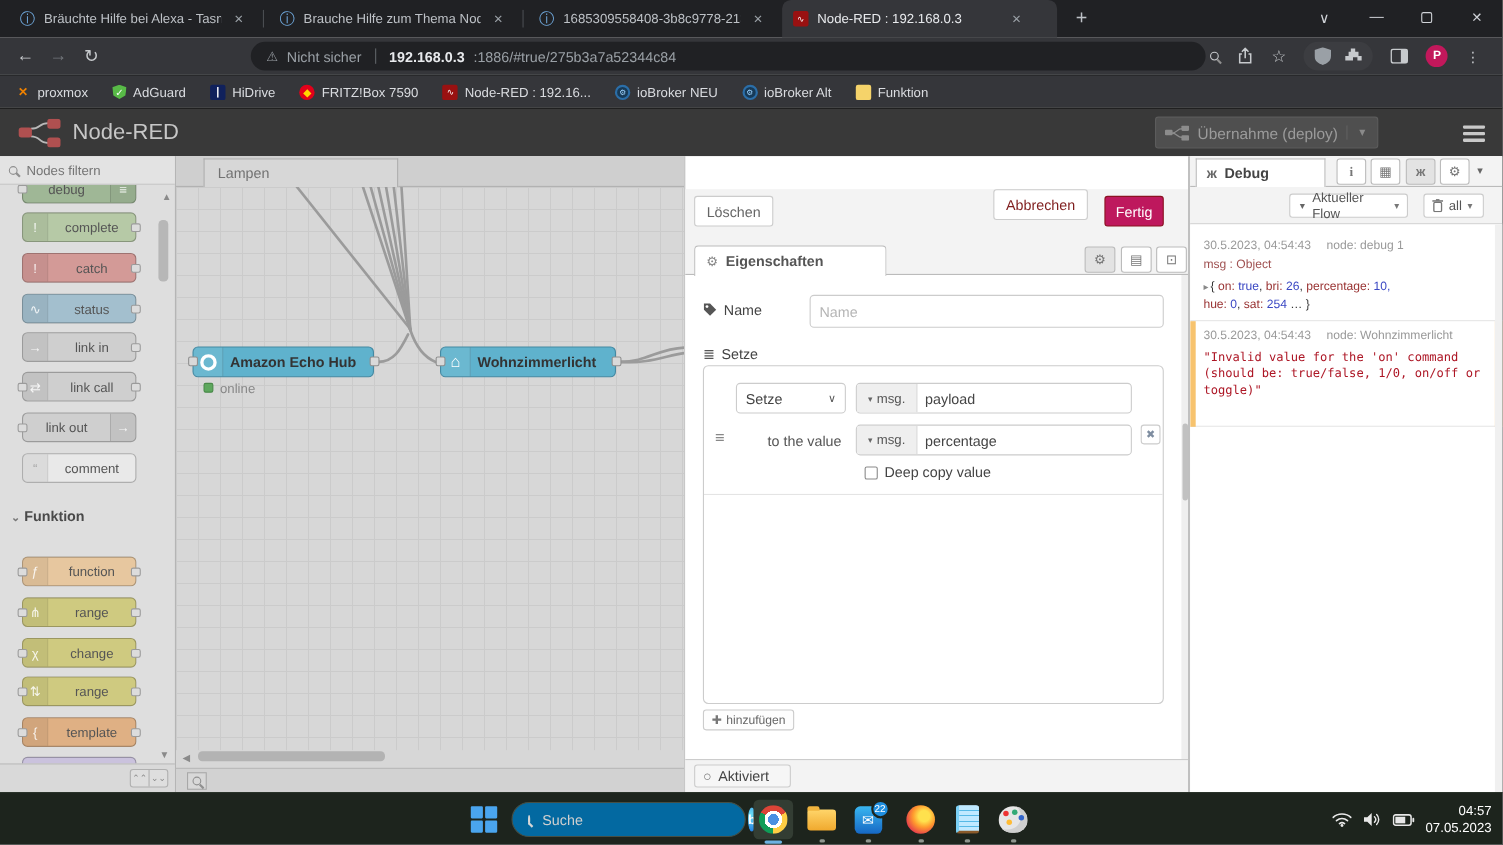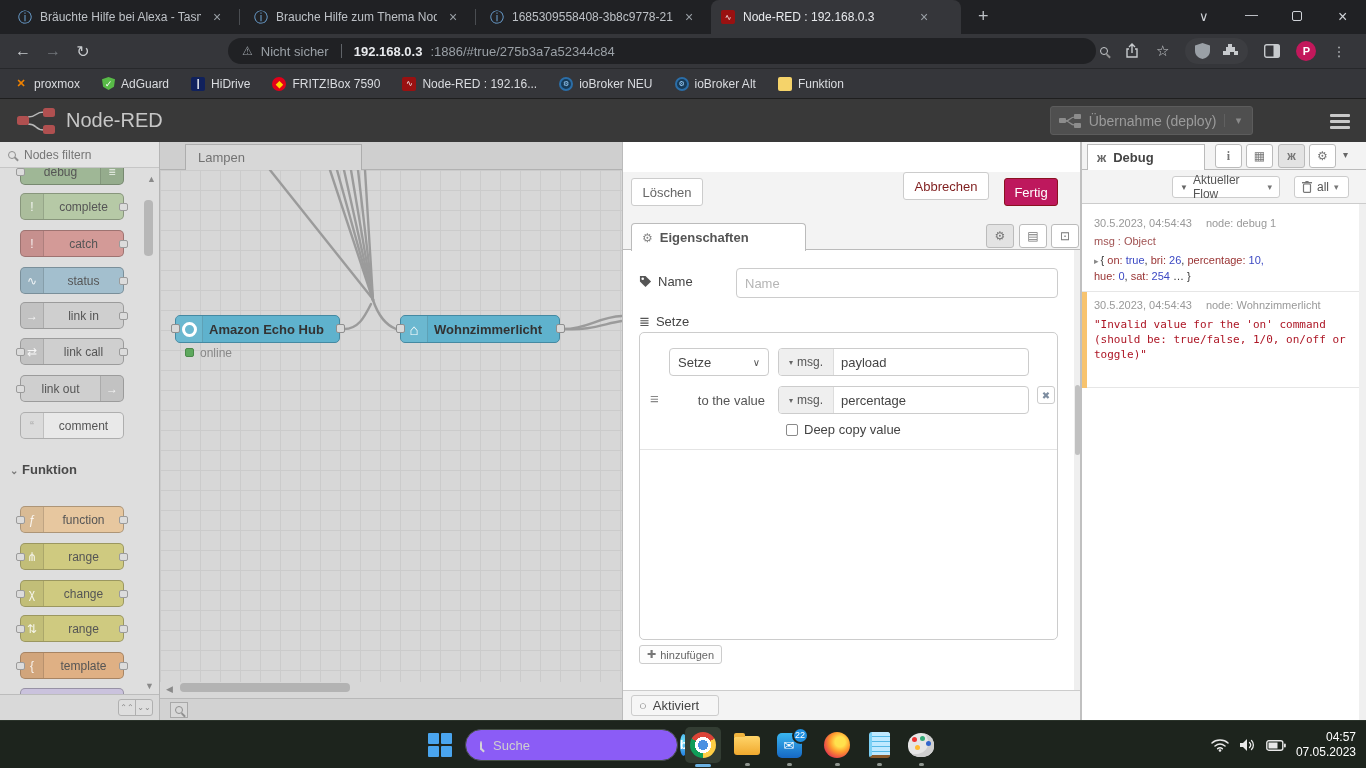--- a/index.html
+++ b/index.html
@@ -145,21 +145,21 @@
   .dbgscroll{position:absolute;left:277px;top:62px;width:7px;height:516px;background:#f0f0f0;}
 
   
   .taskbar{left:0;top:720px;width:1366px;height:48px;background:#1d241d;border-top:1px solid #2a332a;}
   .tbi{position:absolute;top:6px;width:36px;height:36px;display:flex;align-items:center;justify-content:center;border-radius:5px;}
   .tbi.active{background:#333d33;}
   .chromeunder{position:absolute;left:10px;bottom:-4px;width:16px;height:3px;background:#6cb2e2;border-radius:2px;}
   .rundot{position:absolute;top:42px;width:5px;height:3px;background:#8f968f;border-radius:2px;}
   .winlogo{display:grid;grid-template-columns:11px 11px;grid-template-rows:11px 11px;gap:2px;}
   .winlogo i{background:#4aa5ee;border-radius:1px;}
-  .searchpill{position:absolute;left:465px;top:8px;width:213px;height:32px;background:#8b5cf6;border:1px solid #454f45;border-radius:16px;display:flex;align-items:center;gap:9px;padding:0 6px 0 14px;color:#dcdcdc;font-size:13px;}
+  .searchpill{position:absolute;left:465px;top:8px;width:213px;height:32px;background:#0369a1;border:1px solid #454f45;border-radius:16px;display:flex;align-items:center;gap:9px;padding:0 6px 0 14px;color:#dcdcdc;font-size:13px;}
   .searchpill input{background:transparent;border:none;outline:none;color:#dcdcdc;font-size:13px;flex:1;}
   .searchpill input::placeholder{color:#cfcfcf;}
   .bing{width:22px;height:22px;border-radius:50%;background:radial-gradient(circle at 35% 30%,#6ee0f7,#1f7ae0);color:#fff;font-size:12px;font-weight:bold;display:flex;align-items:center;justify-content:center;}
   .magw{position:relative;width:9px;height:9px;border:1.6px solid #d6d6d6;border-radius:50%;}
   .magw::after{content:"";position:absolute;width:5px;height:1.6px;background:#d6d6d6;transform:rotate(45deg);right:-4px;bottom:-2px;}
   .chromeic{width:26px;height:26px;border-radius:50%;background:
      radial-gradient(circle,#4a90e2 0 5px,#fff 5px 8px,transparent 8px),
      conic-gradient(from 300deg,#db4437 0 120deg,#ffce44 120deg 240deg,#0f9d58 240deg 360deg);}
   .folderic{position:relative;width:26px;height:19px;background:linear-gradient(#ffd56a,#f0a92e);border-radius:2px 3px 3px 3px;}
   .folderic::before{content:"";position:absolute;left:0;top:-3px;width:11px;height:4px;background:#f0b43e;border-radius:2px 2px 0 0;}

